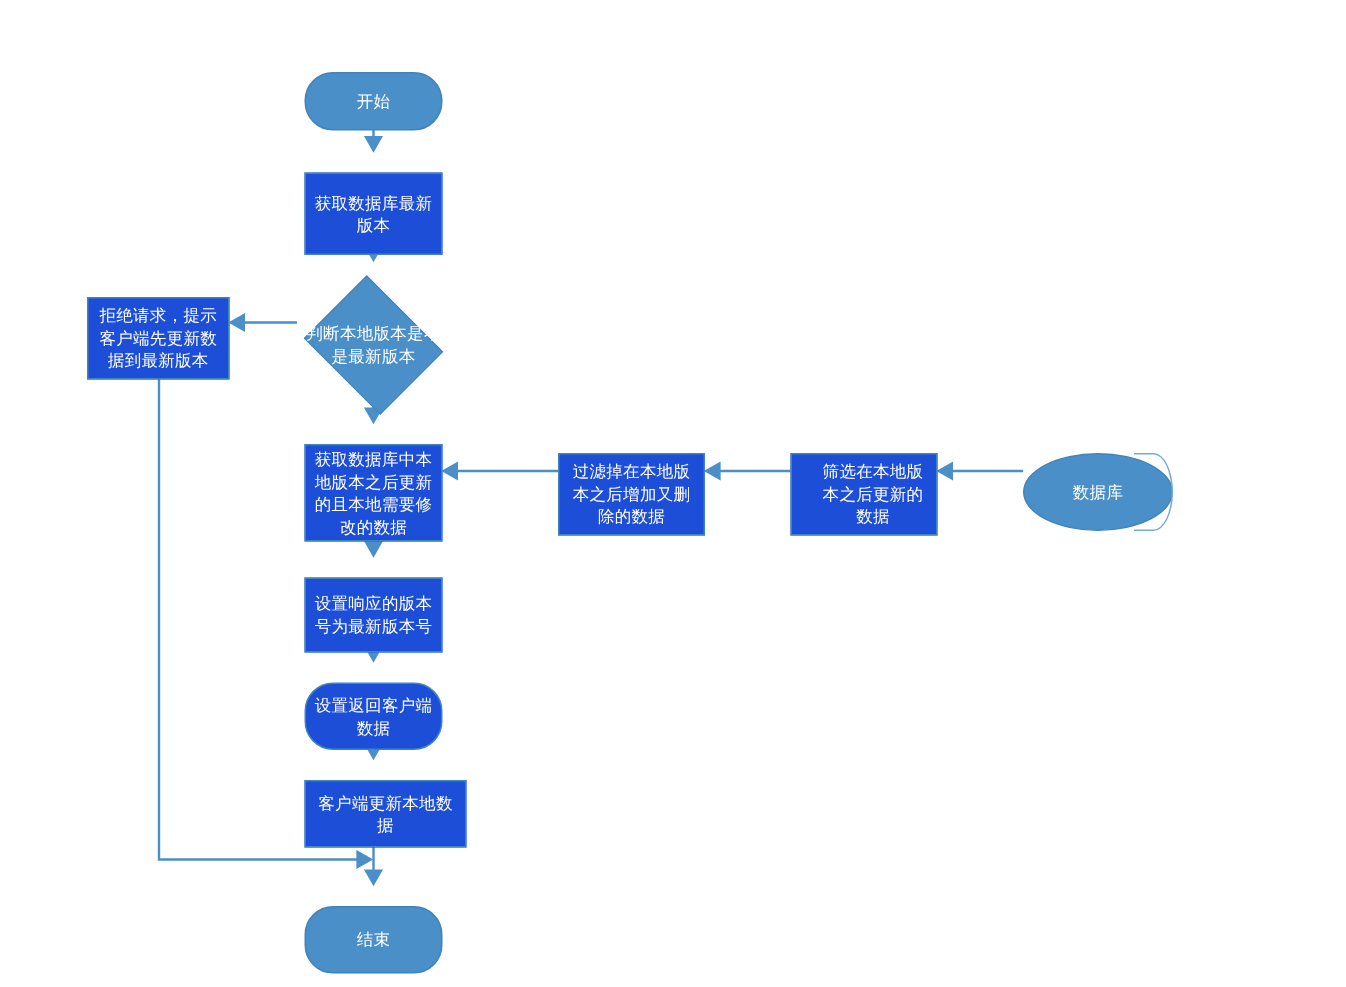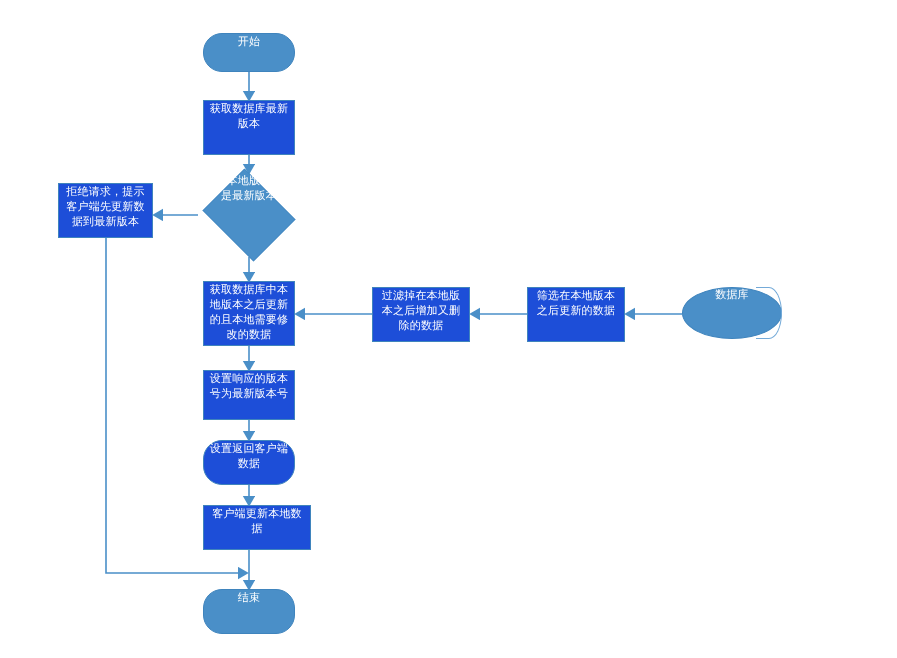--- a/index.html
+++ b/index.html
@@ -23,26 +23,28 @@
     left: 0;
     top: 0;
     width: 897px;
     height: 658px;
     pointer-events: none;
   }
   .node {
     position: absolute;
     box-sizing: border-box;
     display: flex;
+    align-items: center;
     justify-content: center;
     text-align: center;
     color: #ffffff;
     font-size: 11px;
     line-height: 15px;
     letter-spacing: 0.2px;
+    margin-top: 15px;
     -webkit-font-smoothing: antialiased;
   }
   .node .lbl {
     display: block;
     width: 100%;
     padding: 0 4px;
     box-sizing: border-box;
   }
   
   .n-process {
@@ -169,21 +171,21 @@
   </div>
 
   <div class="node n-process" style="left:203px; top:281px; width:92px; height:65px;">
     <span class="lbl">获取数据库中本地版本之后更新的且本地需要修改的数据</span>
   </div>
 
   <div class="node n-process" style="left:372px; top:287px; width:98px; height:55px;">
     <span class="lbl">过滤掉在本地版本之后增加又删除的数据</span>
   </div>
 
-  <div class="node n-process" style="left:527px; top:287px; width:98px; height:55px;">
+  <div class="node n-process" style="left:527px; top:287px; width:98px; height:55px;padding-left:12px;">
     <span class="lbl">筛选在本地版本之后更新的数据</span>
   </div>
 
   <div class="node n-database" style="left:682px; top:287px; width:100px; height:52px;">
     <span class="cyl-body"></span>
     <span class="cyl-cap"></span>
     <span class="lbl">数据库</span>
   </div>
 
   <div class="node n-process" style="left:203px; top:370px; width:92px; height:50px;">

